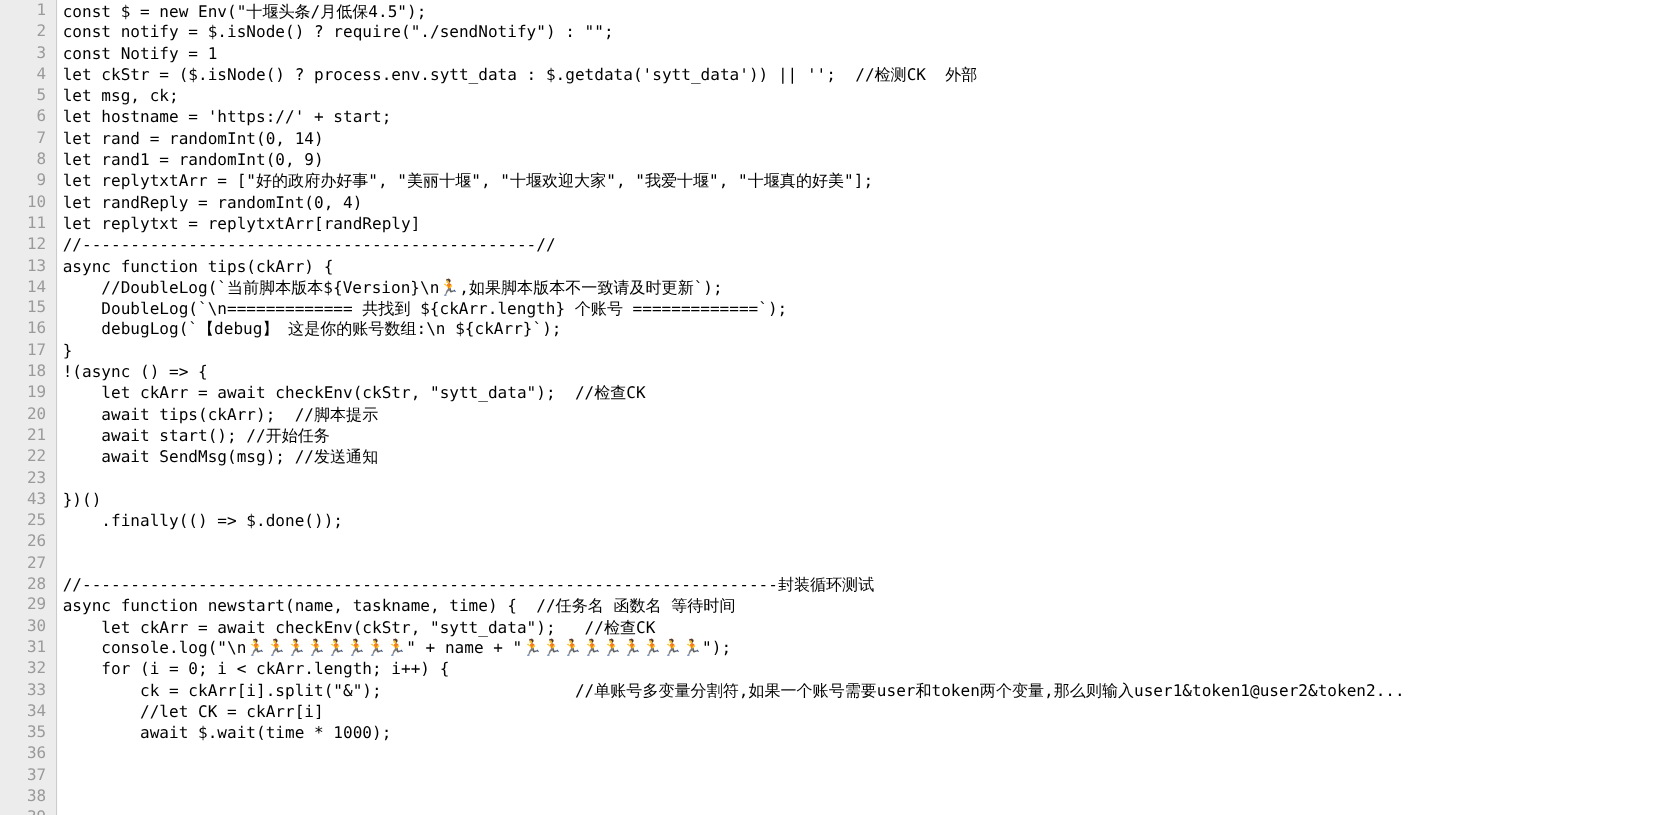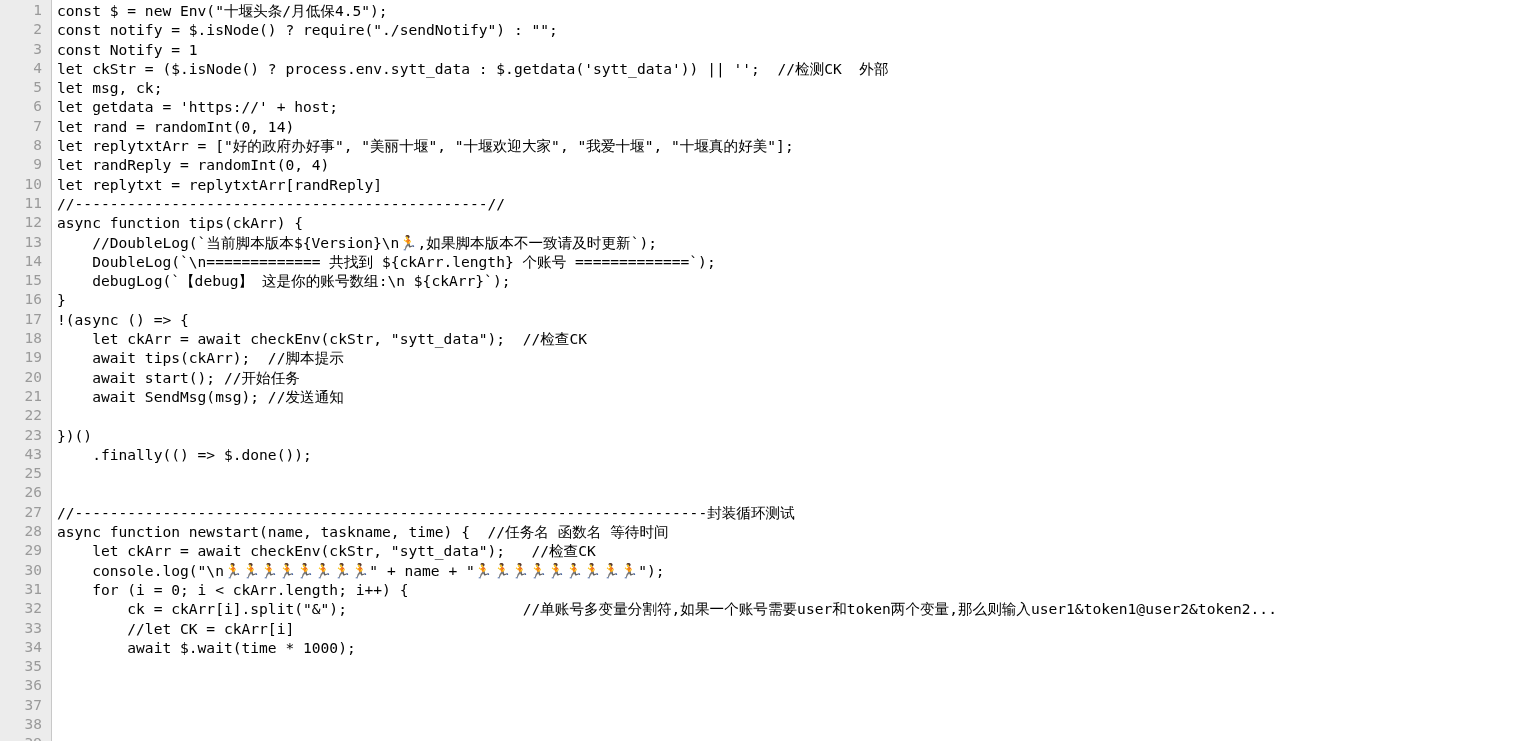--- a/index.html
+++ b/index.html
@@ -111,22 +111,23 @@
       <div class="lineno">37</div>
       <div class="lineno">38</div>
       <div class="lineno">39</div>
     </div>
   <div id="code-area">
       <div class="codeline">const $ = new Env("十堰头条/月低保4.5");</div>
       <div class="codeline">const notify = $.isNode() ? require("./sendNotify") : "";</div>
       <div class="codeline">const Notify = 1</div>
       <div class="codeline">let ckStr = ($.isNode() ? process.env.sytt_data : $.getdata('sytt_data')) || '';  //检测CK  外部</div>
       <div class="codeline">let msg, ck;</div>
-      <div class="codeline">let getdata = 'https://' + host;</div>
+      <div class="codeline">let hostname = 'https://' + start;</div>
       <div class="codeline">let rand = randomInt(0, 14)</div>
+      <div class="codeline">let rand1 = randomInt(0, 9)</div>
       <div class="codeline">let replytxtArr = ["好的政府办好事", "美丽十堰", "十堰欢迎大家", "我爱十堰", "十堰真的好美"];</div>
       <div class="codeline">let randReply = randomInt(0, 4)</div>
       <div class="codeline">let replytxt = replytxtArr[randReply]</div>
       <div class="codeline">//-----------------------------------------------//</div>
       <div class="codeline">async function tips(ckArr) {</div>
       <div class="codeline">    //DoubleLog(`当前脚本版本${Version}\n🏃,如果脚本版本不一致请及时更新`);</div>
       <div class="codeline">    DoubleLog(`\n============= 共找到 ${ckArr.length} 个账号 =============`);</div>
       <div class="codeline">    debugLog(`【debug】 这是你的账号数组:\n ${ckArr}`);</div>
       <div class="codeline">}</div>
       <div class="codeline">!(async () =&gt; {</div>

